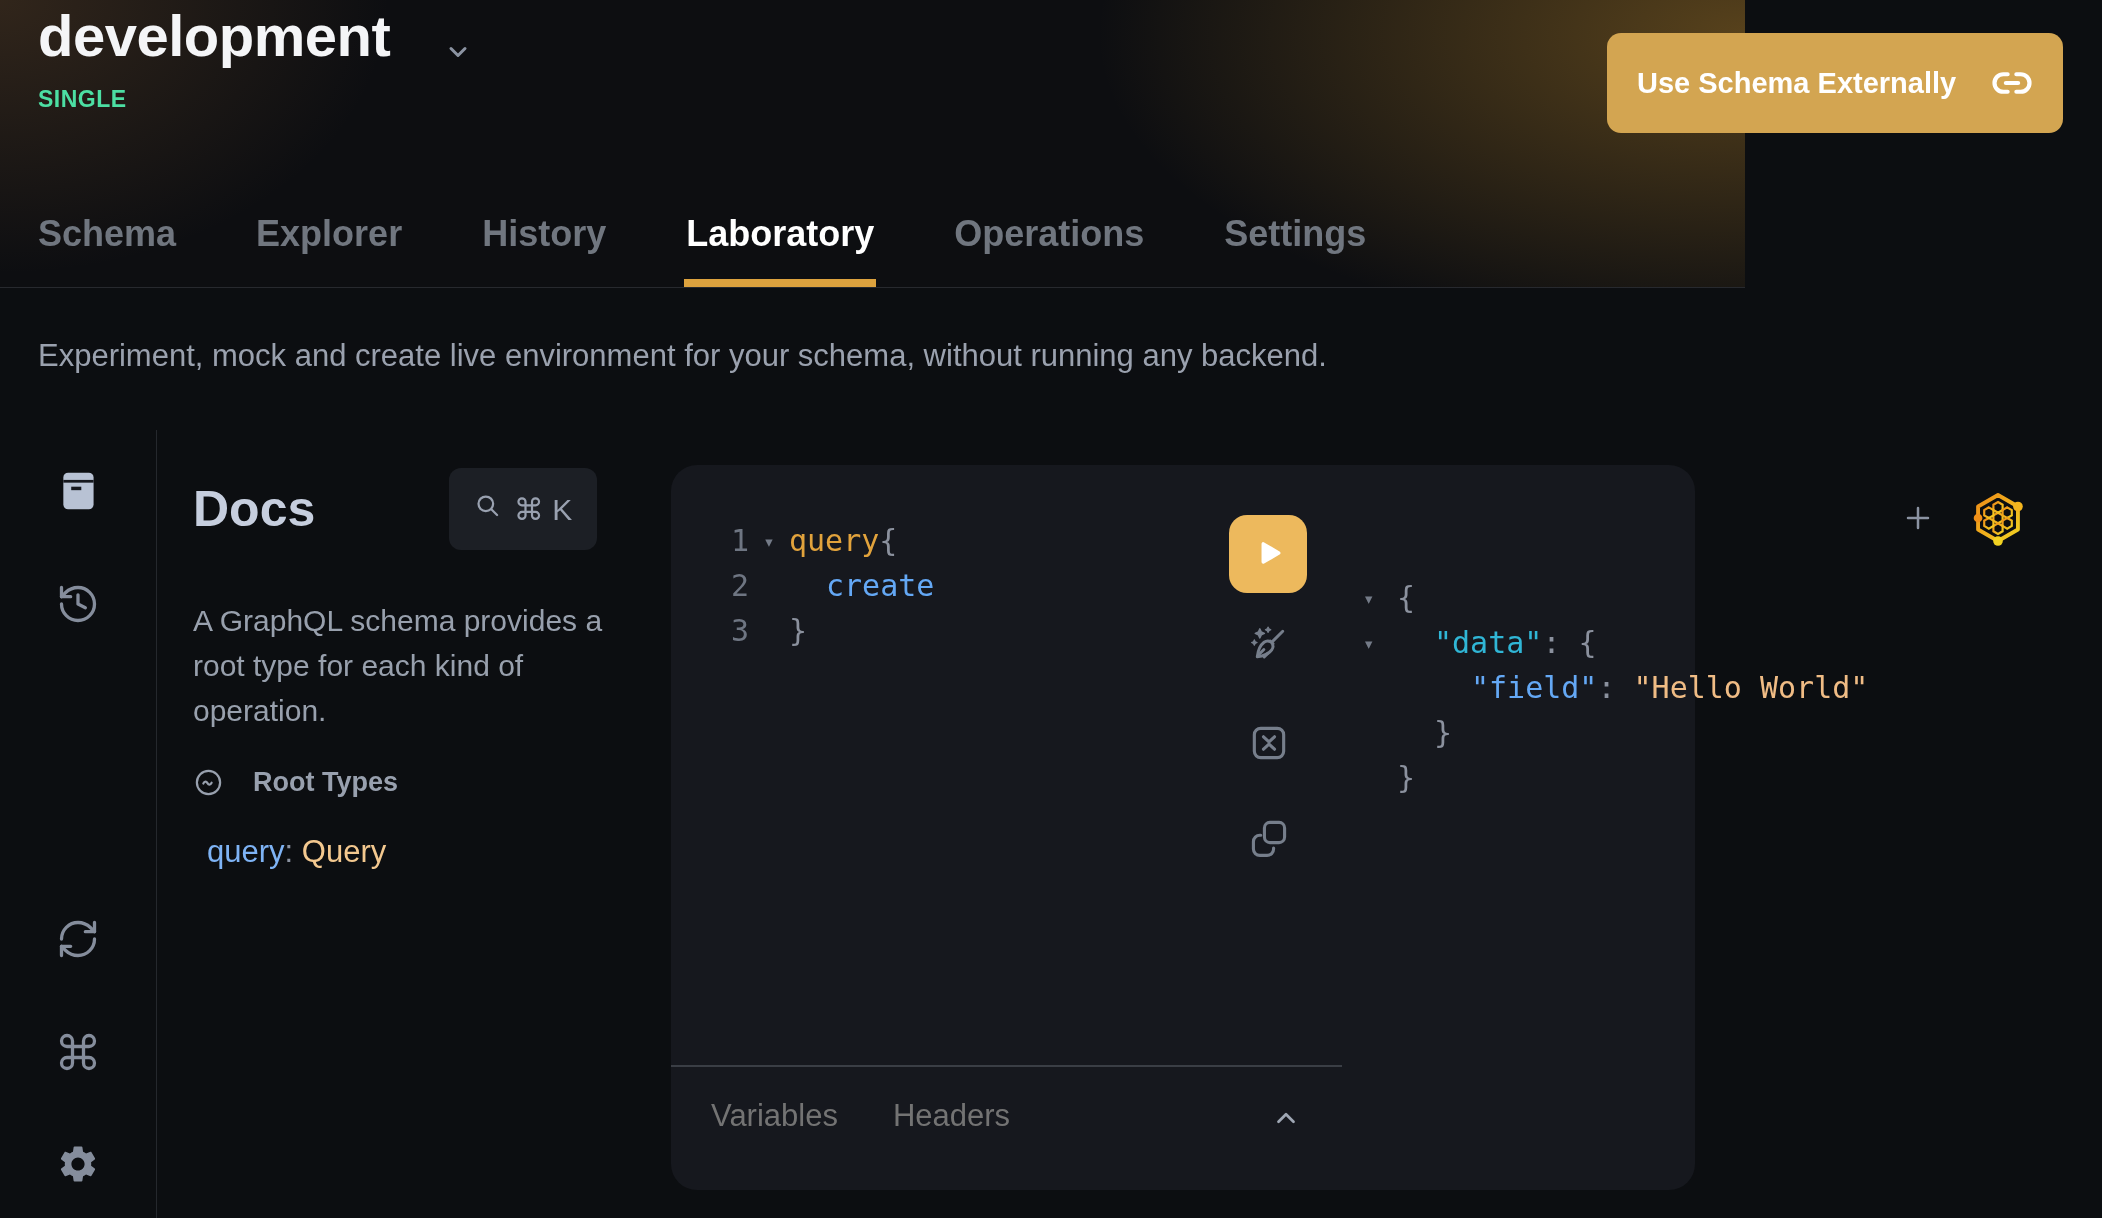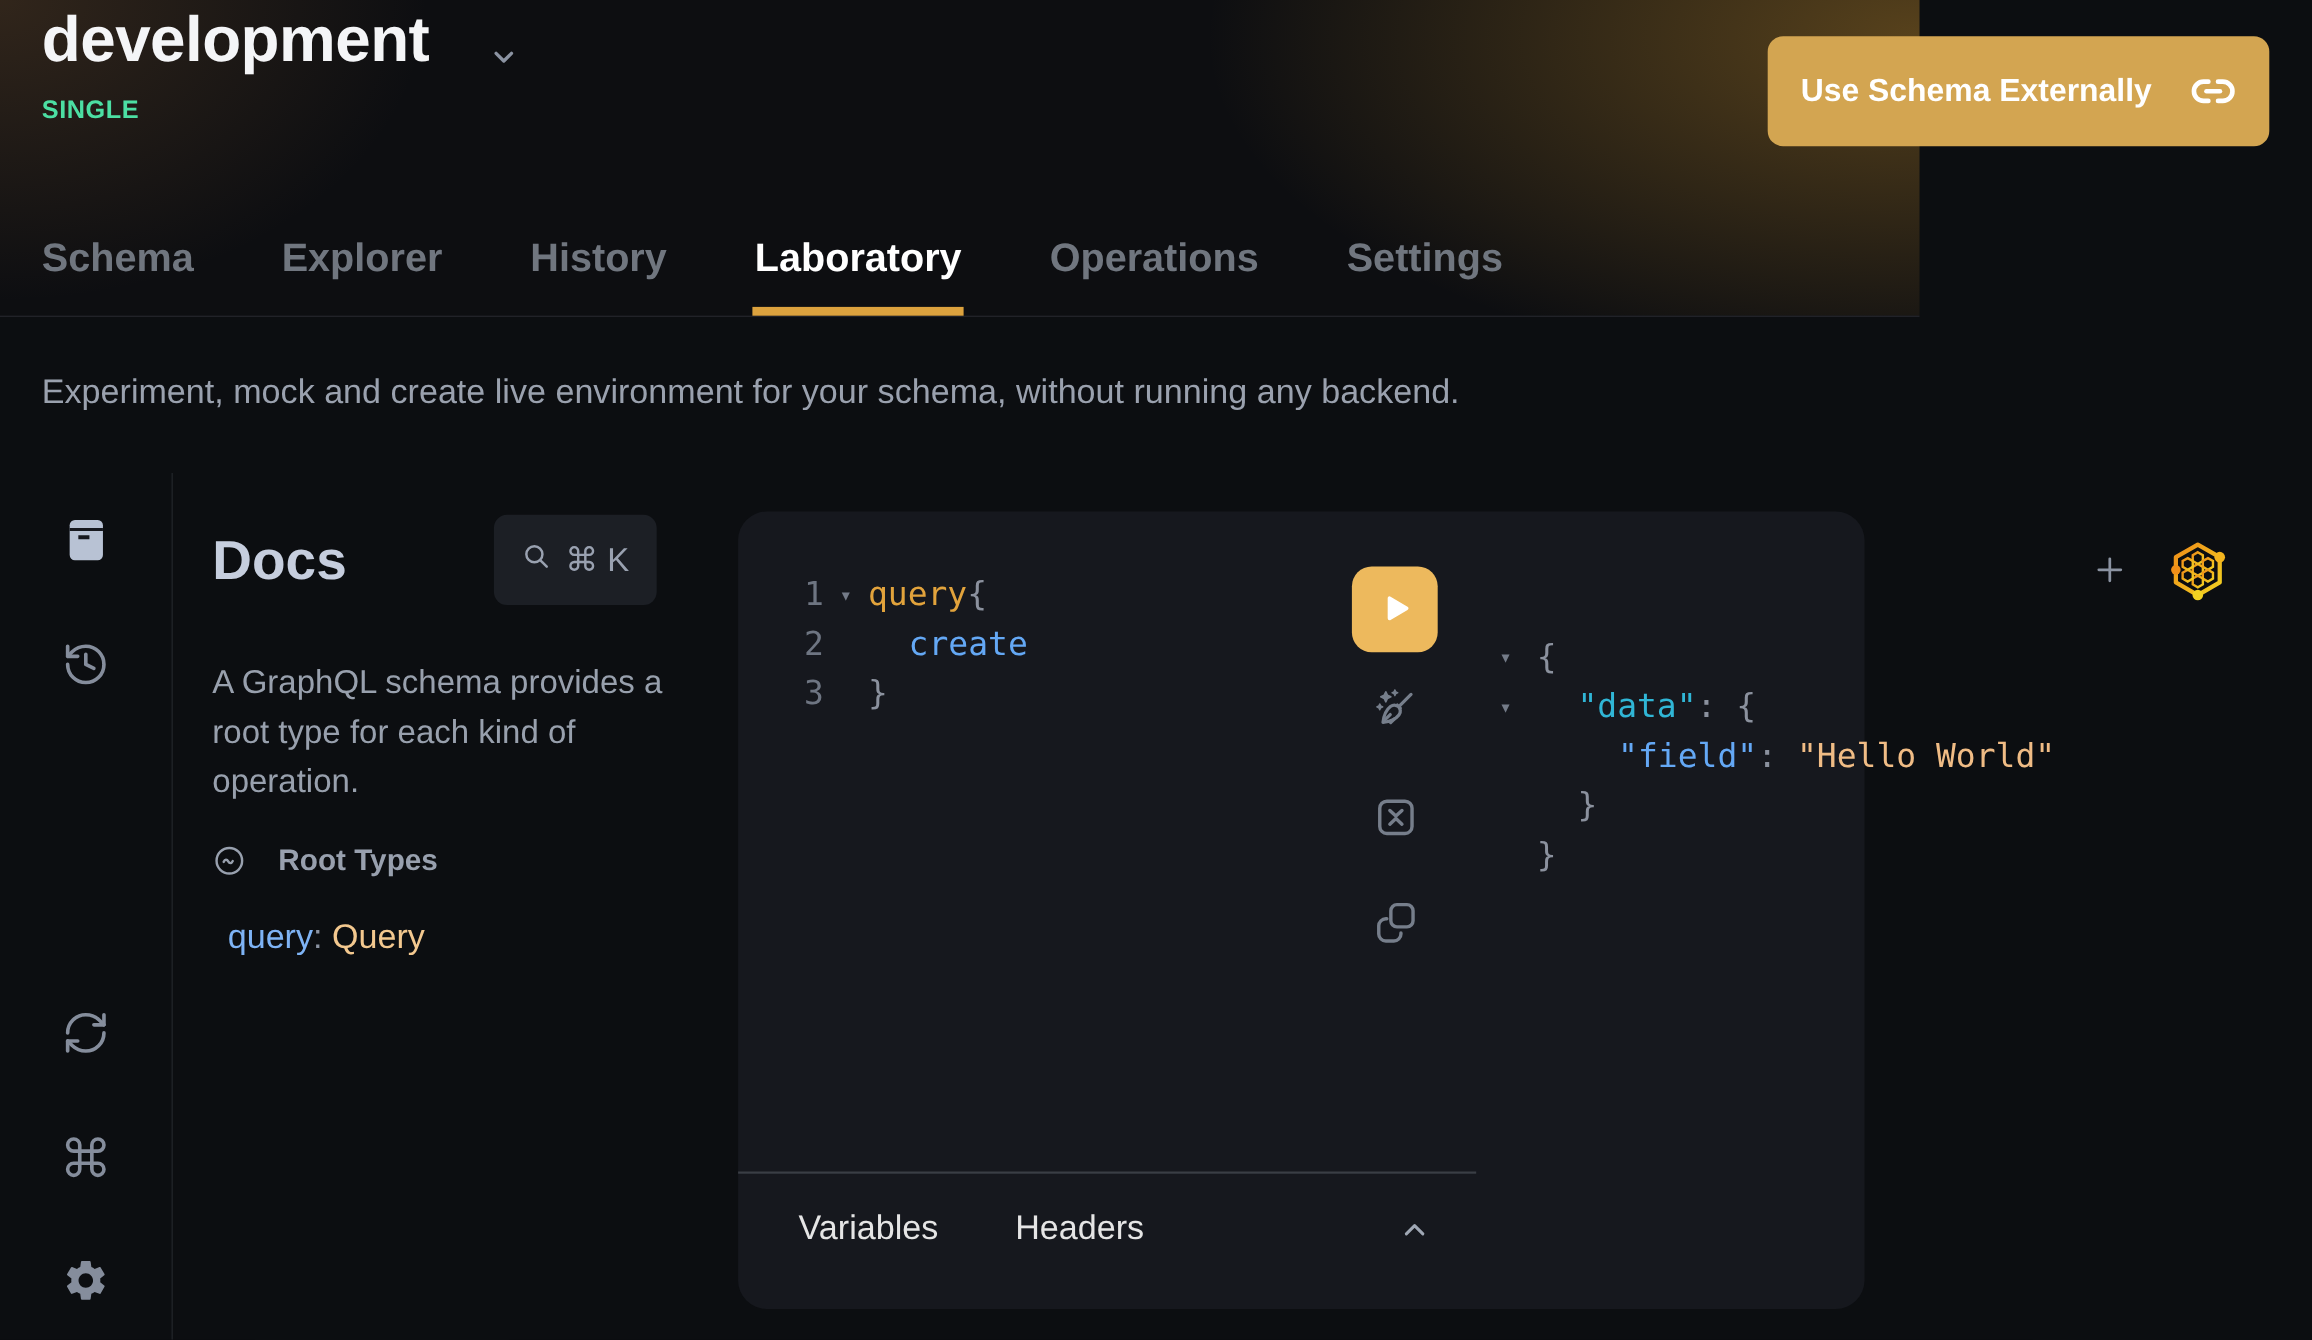--- a/index.html
+++ b/index.html
@@ -77,21 +77,21 @@
 
   .plus-btn { position:absolute; left:1232px; top:38px; width:30px; height:30px; color:#8b93a2; background:none; border:none; cursor:pointer; }
   .plus-btn svg { width:30px; height:30px; }
   .hive-logo { position:absolute; left:1298px; top:24px; width:58px; height:58px; cursor:pointer; }
 
   .response-area { position:absolute; left:692px; top:110px; font-size:30px; }
   .rfold { width:34px; font-size:19px; color:#747b88; }
 
   .editor-divider { position:absolute; left:0; top:600px; width:671px; height:2px; background:#3a3e45; }
   .attrs-row { position:absolute; left:40px; top:633px; display:flex; gap:55px; font-family:"Liberation Sans",sans-serif; }
-  .attr-tab { font-size:31px; color:#e5e5e5; background:none; border:none; cursor:pointer; font-family:"Liberation Sans",sans-serif;margin-left:15px; }
+  .attr-tab { font-size:31px; color:#737373; background:none; border:none; cursor:pointer; font-family:"Liberation Sans",sans-serif; }
   .collapse-btn { position:absolute; left:596px; top:638px; width:38px; height:30px; color:#9fa7b4; background:none; border:none; cursor:pointer; }
   .collapse-btn svg { width:34px; height:30px; }
 </style>
 </head>
 <body>
 
 <div class="app">
 
   <div class="header">
     <div class="project-title">development</div>

